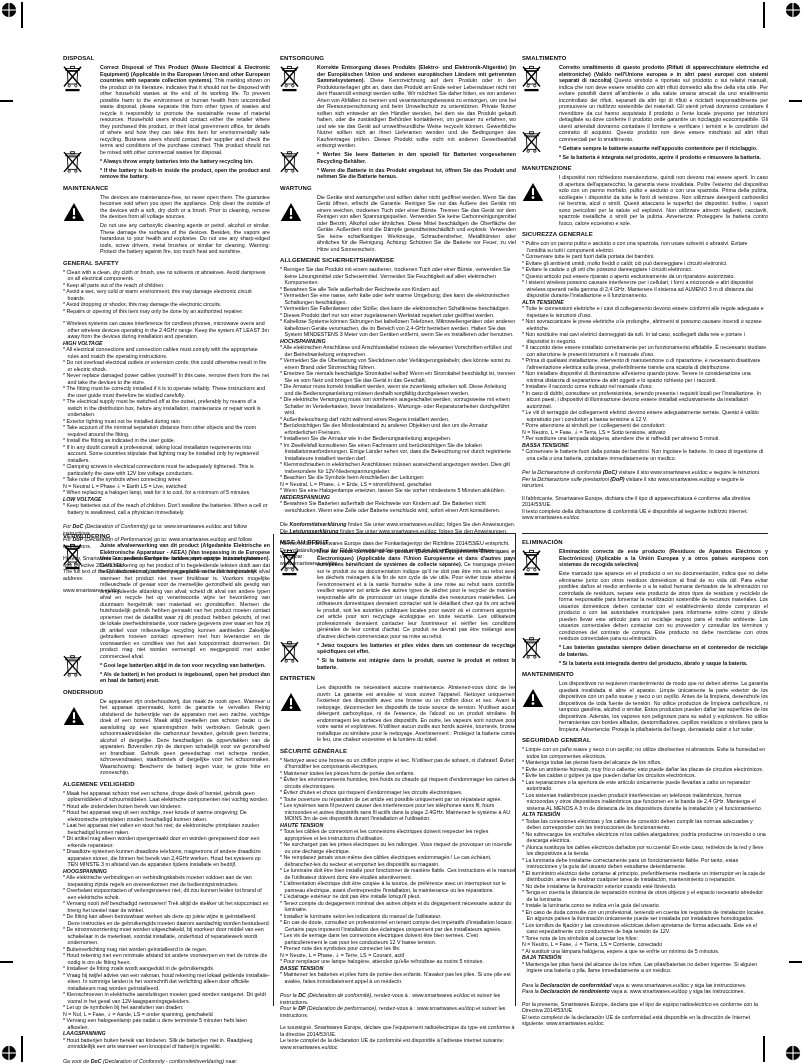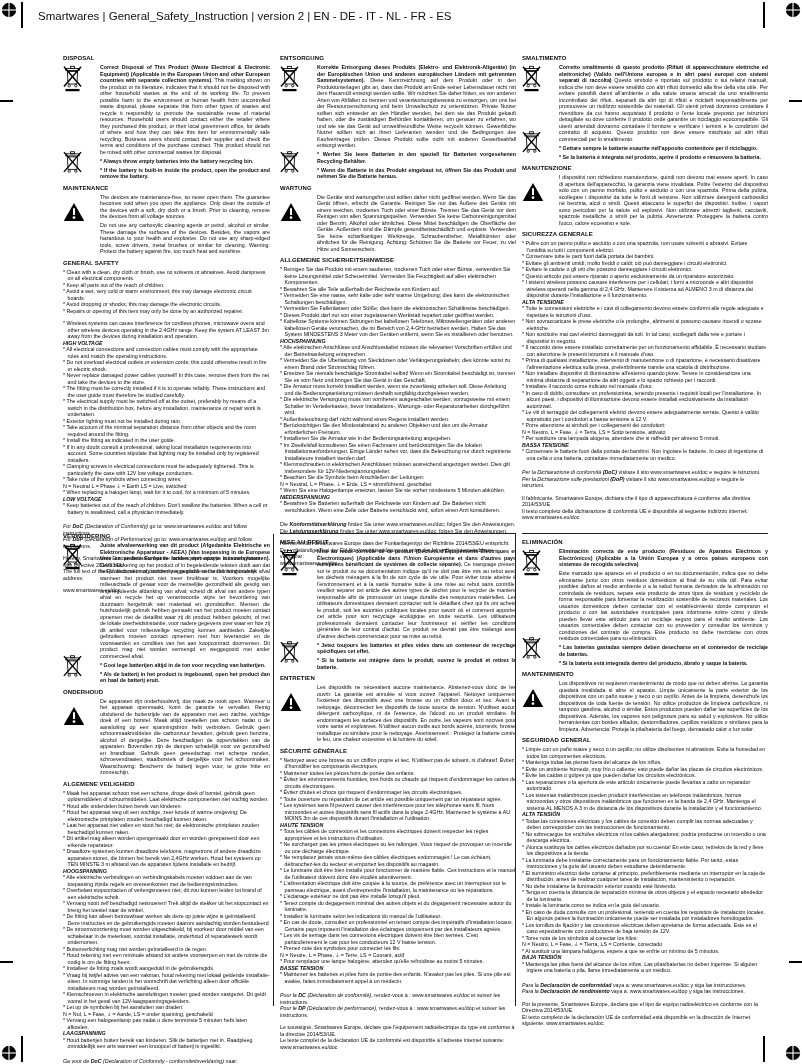--- a/index.html
+++ b/index.html
@@ -71,23 +71,20 @@
       </svg></span>
   <span class="tick t1"></span>
   <span class="tick t2"></span>
   <span class="tick t3"></span>
   <span class="tick t4"></span>
   <span class="dash d1"></span>
   <span class="dash d2"></span>
   <span class="dash d3"></span>
   <span class="dash d4"></span>
 
-  <div class="header">
-    <span>Smartwares | General_Safety_Instruction | version 2 | EN - DE - IT - NL - FR - ES</span>
-  </div>
 
   <div class="col c1">
     <section class="slot">
         <h3 class="shead">DISPOSAL</h3>
         <div class="iblock">
           <div class="icol">
             <span class="icn"><svg width="19" height="27" viewBox="0 0 20 28">
                 <rect x="8" y="1.2" width="4" height="2.2" fill="none" stroke="#000" stroke-width="0.9"></rect>
                 <rect x="3" y="3.4" width="14" height="2.2" fill="none" stroke="#000" stroke-width="0.9"></rect>
                 <path d="M4.6 6.6 L15.4 6.6 L14.7 19.8 L5.3 19.8 Z" fill="none" stroke="#000" stroke-width="0.9"></path>

